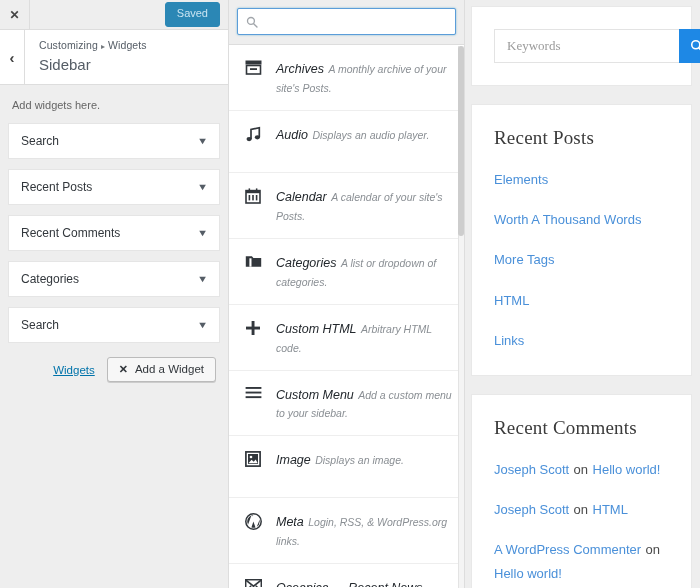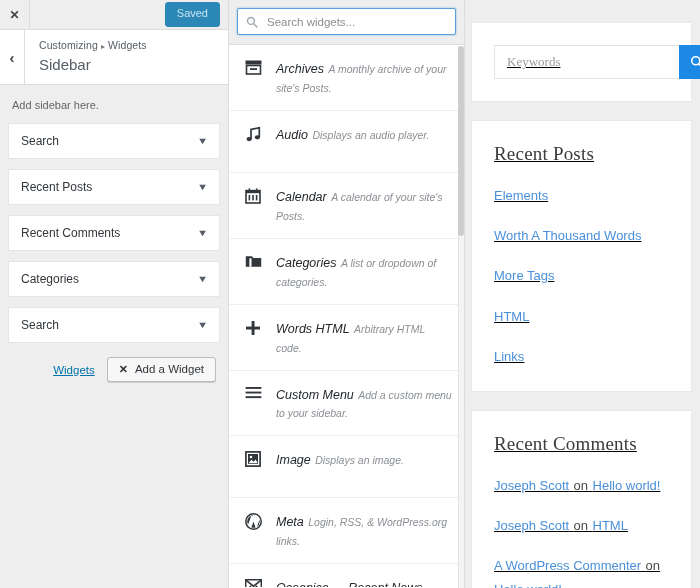--- a/index.html
+++ b/index.html
@@ -277,24 +277,23 @@
     background: #cdcdcd;
     border-radius: 3px;
   }
 
   
   .preview {
     position: relative;
     flex: 1 1 auto;
     height: 588px;
     background: #eeeeee;
-    padding: 22px 8px 0 6px;
+    padding: 6px 8px 0 6px;
     box-sizing: border-box;
     overflow: hidden;
-    text-decoration: underline;
   }
   .pv-card {
     background: #ffffff;
     border: 1px solid #e8e8e8;
     box-sizing: border-box;
     margin-bottom: 18px;
     padding: 22px 22px 24px 22px;
   }
   .pv-card.search-card { padding: 22px 22px 22px 22px; }
   .pv-searchform {
@@ -369,21 +368,21 @@
       </div>
       <div class="cz-titles">
         <div class="cz-breadcrumb">
           <span>Customizing</span><span class="sep">▸</span><span>Widgets</span>
         </div>
         <div class="cz-panel-title">Sidebar</div>
       </div>
     </div>
 
     <div class="cz-body">
-      <div class="cz-desc">Add sidebar here.</div>
+      <div class="cz-desc">Add widgets here.</div>
 
       <div class="widget-row">
         <span class="wname">Search</span>
         <span class="caret">▼</span>
       </div>
       <div class="widget-row">
         <span class="wname">Recent Posts</span>
         <span class="caret">▼</span>
       </div>
       <div class="widget-row">
@@ -410,21 +409,20 @@
   </div>
 
   <div class="avail">
 
     <div class="avail-search-wrap">
       <div class="avail-search">
         <svg class="mag" viewBox="0 0 16 16">
           <circle cx="6.6" cy="6.6" r="4.6" fill="none" stroke="#555d66" stroke-width="1.8"></circle>
           <line x1="10.2" y1="10.2" x2="14.6" y2="14.6" stroke="#555d66" stroke-width="1.9" stroke-linecap="round"></line>
         </svg>
-        <input type="text" value="" placeholder="Search widgets..." style="">
       </div>
     </div>
 
     <div class="avail-list">
 
       <div class="w-item">
         <span class="w-icon">
           <svg width="17" height="15" viewBox="0 0 17 15">
             <rect x="0.5" y="0.5" width="16" height="4" fill="#32373c"></rect>
             <rect x="1.5" y="5.5" width="14" height="8.5" fill="none" stroke="#32373c" stroke-width="1.6"></rect>
@@ -483,21 +481,21 @@
       </div>
 
       <div class="w-item">
         <span class="w-icon">
           <svg width="16" height="16" viewBox="0 0 16 16">
             <rect x="6.6" y="1" width="2.9" height="14" fill="#32373c"></rect>
             <rect x="1" y="6.6" width="14" height="2.9" fill="#32373c"></rect>
           </svg>
         </span>
         <span class="w-text">
-          <span class="w-title">Words HTML</span>
+          <span class="w-title">Custom HTML</span>
           <span class="w-desc">Arbitrary HTML code.</span>
         </span>
       </div>
 
       <div class="w-item">
         <span class="w-icon">
           <svg width="17" height="13" viewBox="0 0 17 13">
             <rect x="0.6" y="1" width="15.8" height="1.9" fill="#32373c"></rect>
             <rect x="0.6" y="5.6" width="15.8" height="1.9" fill="#32373c"></rect>
             <rect x="0.6" y="10.2" width="15.8" height="1.9" fill="#32373c"></rect>

